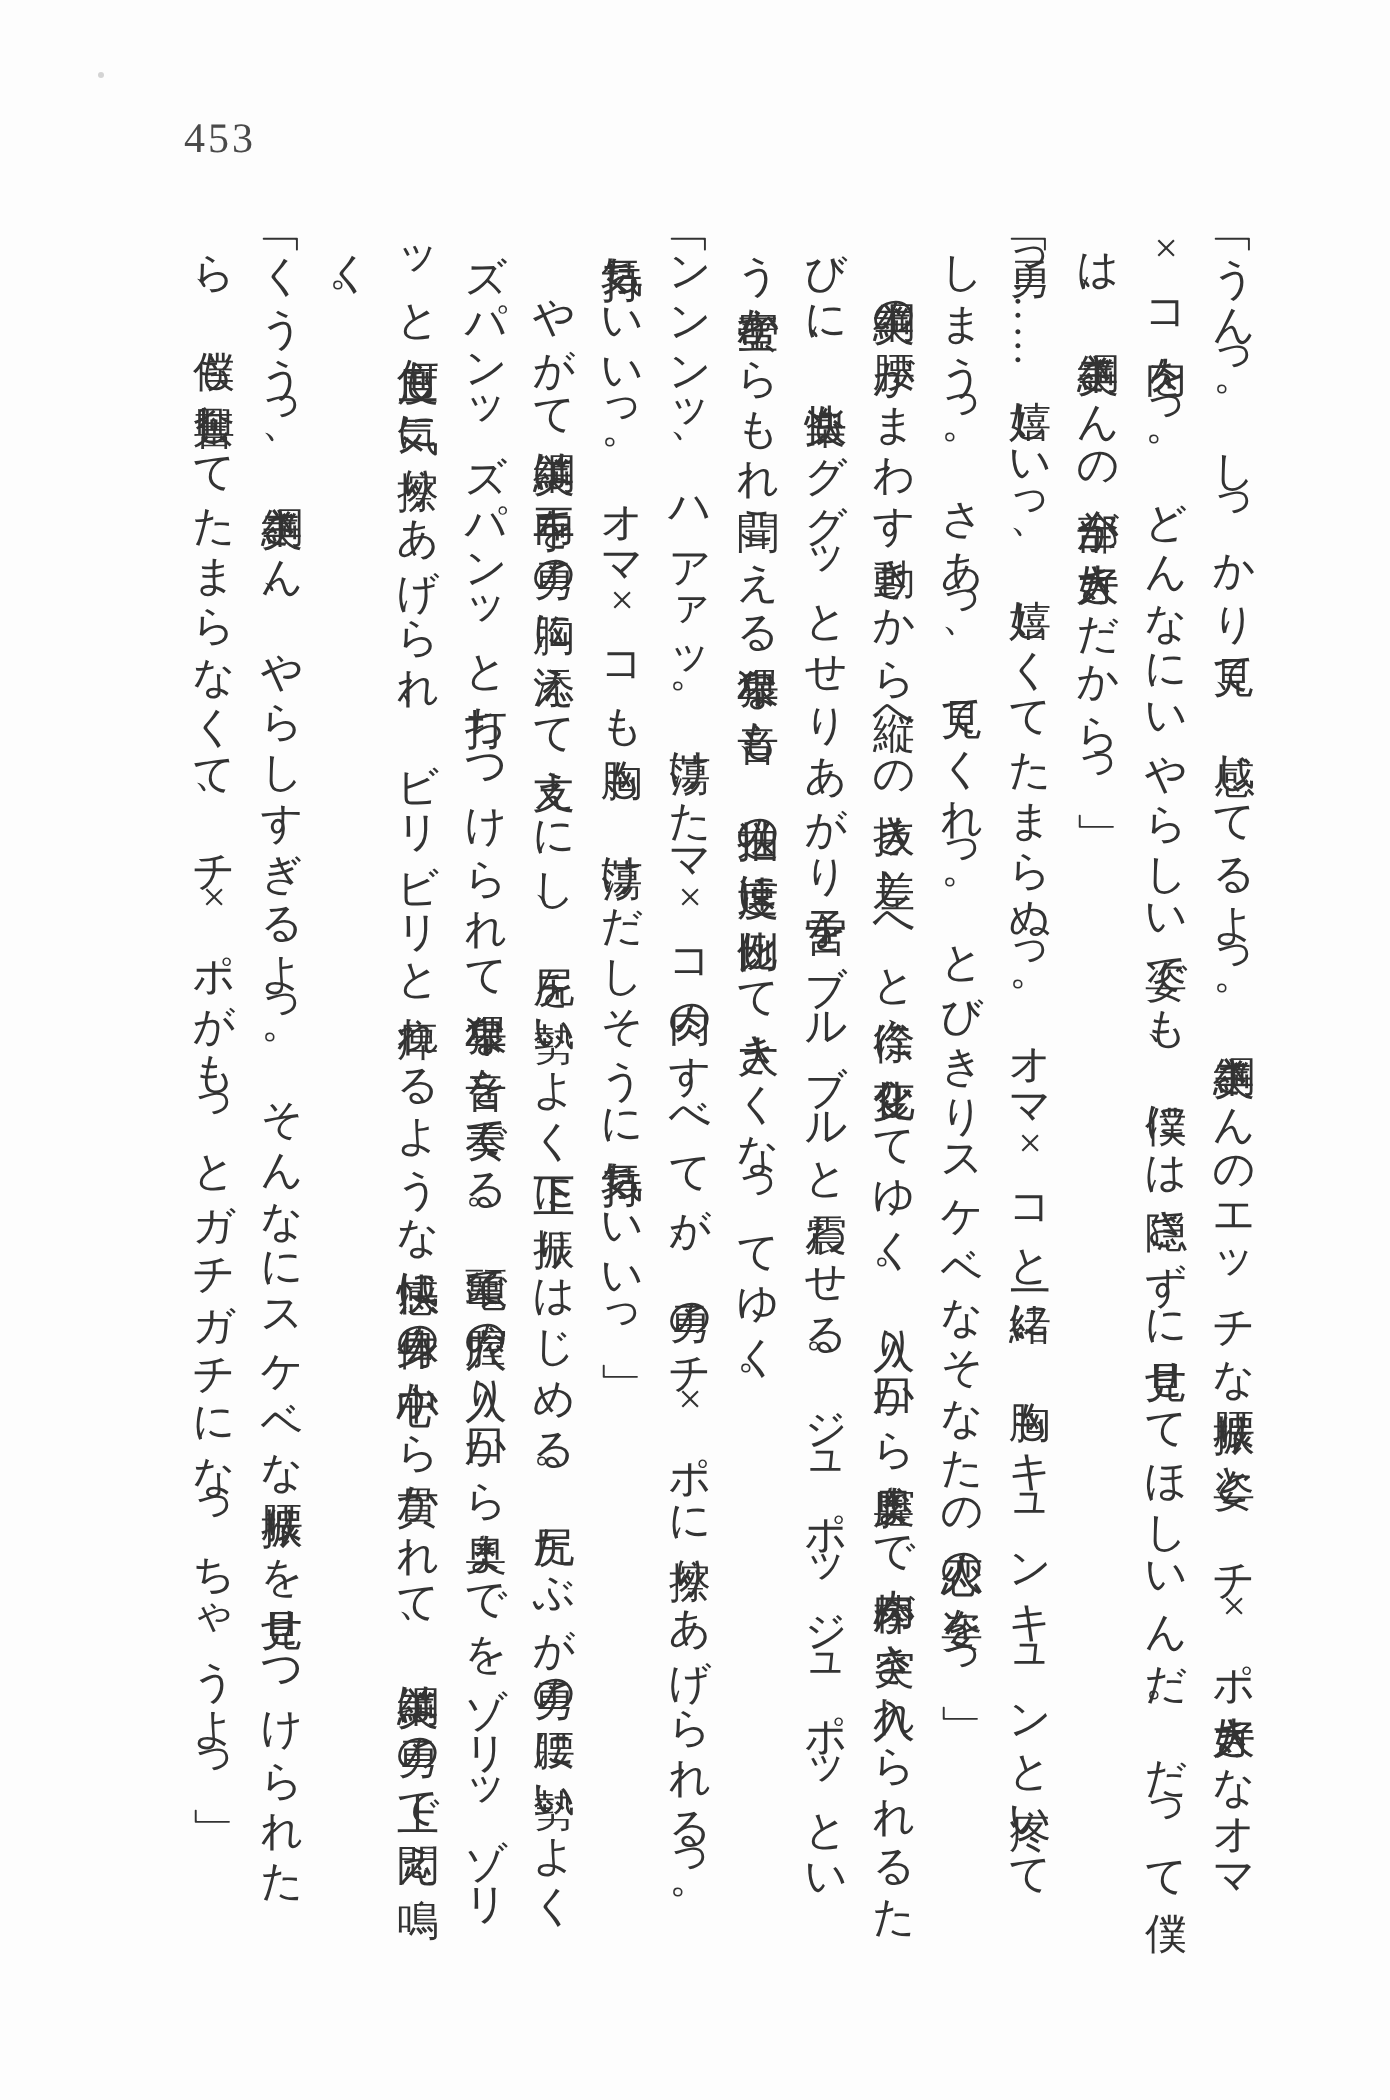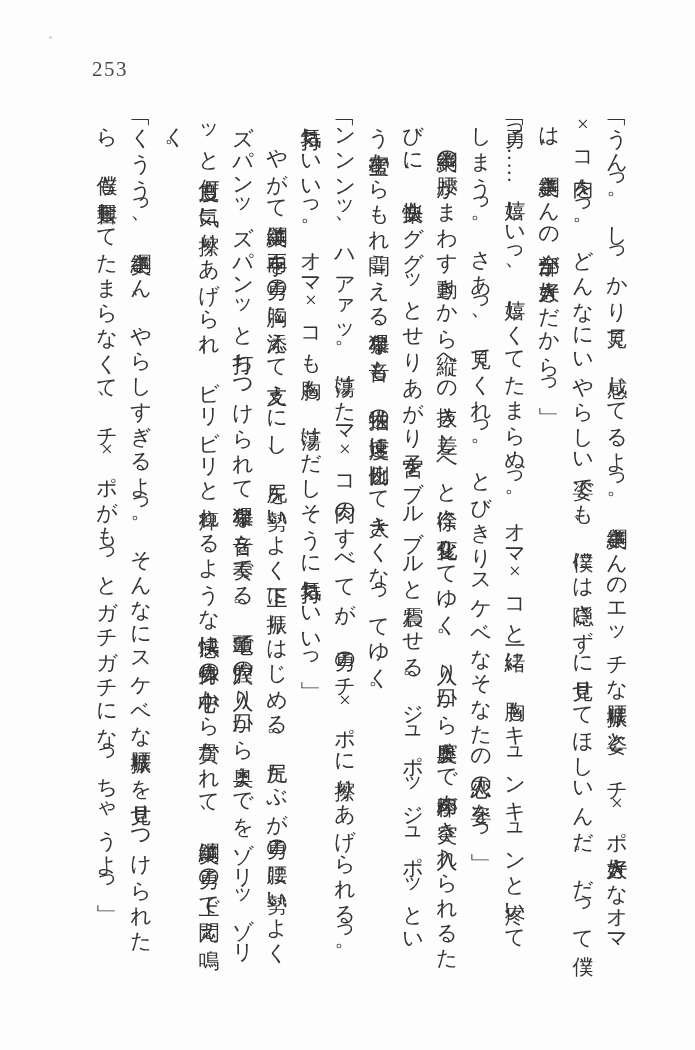--- a/index.html
+++ b/index.html
@@ -50,21 +50,21 @@
     text-align: left;
   }
   .para { text-indent: 0; }
   .para.indented { text-indent: 22px; }
 </style>
 </head>
 <body>
 
 <div class="page" style="background: rgb(253, 253, 253);">
   <div class="speck"></div>
-  <div class="page-number">253</div>
+  <div class="page-number">453</div>
 
   <main class="text-area" style="color: rgb(51, 51, 51);">
     <p class="para">「うんっ。しっかり見て、感じてるよっ。美綱さんのエッチな腰振り姿と、チ×ポ大好きなオマ×コ肉をっ。どんなにいやらしい姿でも、僕には隠さずに見せてほしいんだ。だって僕は、美綱さんの全部が大好きだからっ」</p>
     <p class="para">「勇っ……嬉しいっ、嬉しくてたまらぬっ。オマ×コと一緒に、胸もキュンキュンと疼いてしまうっ。さあっ、見てくれっ。とびきりスケベなそなたの恋人の姿をっ」</p>
     <p class="para indented">美綱の腰がまわす動きから縦への抜き差しへと徐々に変化してゆく。入り口から膣奥まで肉棒が突き入れられるたびに、快楽もググッとせりあがり子宮をブルブルと震わせる。ジュポッジュポッという蜜壺からもれ聞こえる卑猥な音も、抽送の速度に比例して大きくなってゆく。</p>
     <p class="para">「ンンンッ、ハアァッ。蕩けたマ×コ肉のすべてが、勇のチ×ポに擦りあげられるっ。気持ちいいっ。オマ×コも胸も、蕩けだしそうに気持ちいいっ」</p>
     <p class="para indented">やがて美綱は両手を勇の胸に添えて支えにし、尻を勢いよく上下に振りはじめる。尻たぶが勇の腰に勢いよくズパンッズパンッと打ちつけられて卑猥な音を奏でる。亀頭で膣穴の入り口から奥までをゾリッゾリッと何度も一気に擦りあげられ、ビリビリと痺れるような快感に身体の中心から貫かれて、美綱は勇の上で悶え鳴く。</p>
     <p class="para">「くううっ、美綱さん、やらしすぎるよっ。そんなにスケベな腰振りを見せつけられたら、僕も興奮してたまらなくて、チ×ポがもっとガチガチになっちゃうよっ」</p>
   </main>
 </div>

